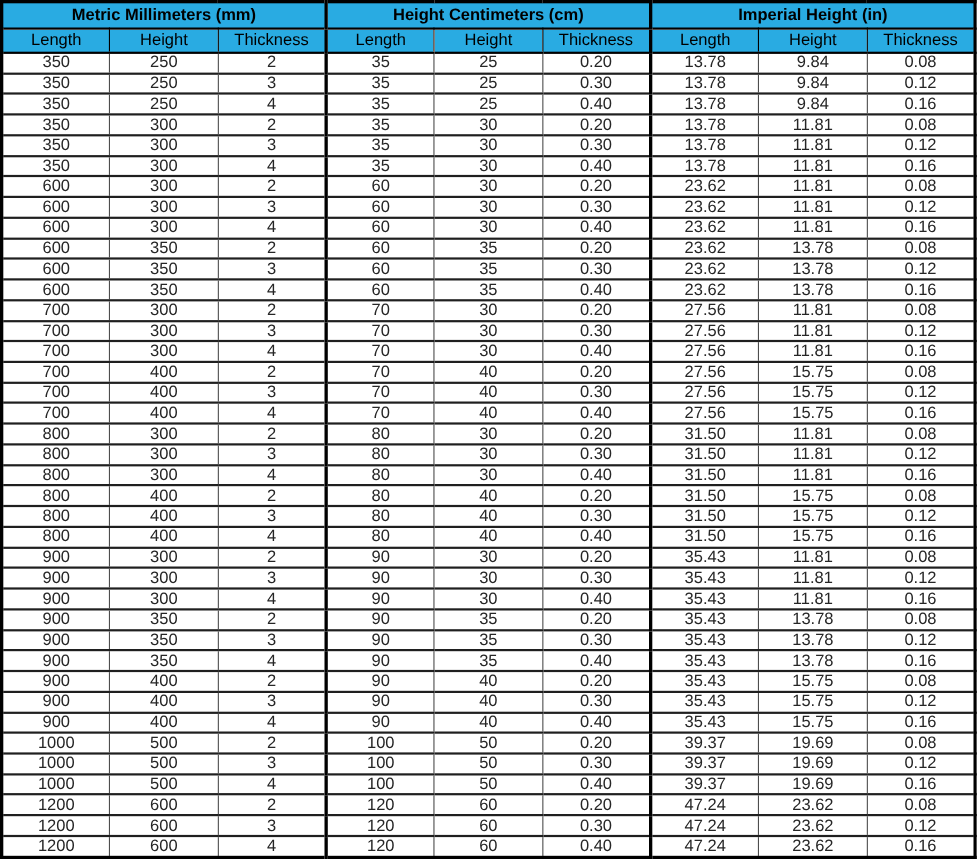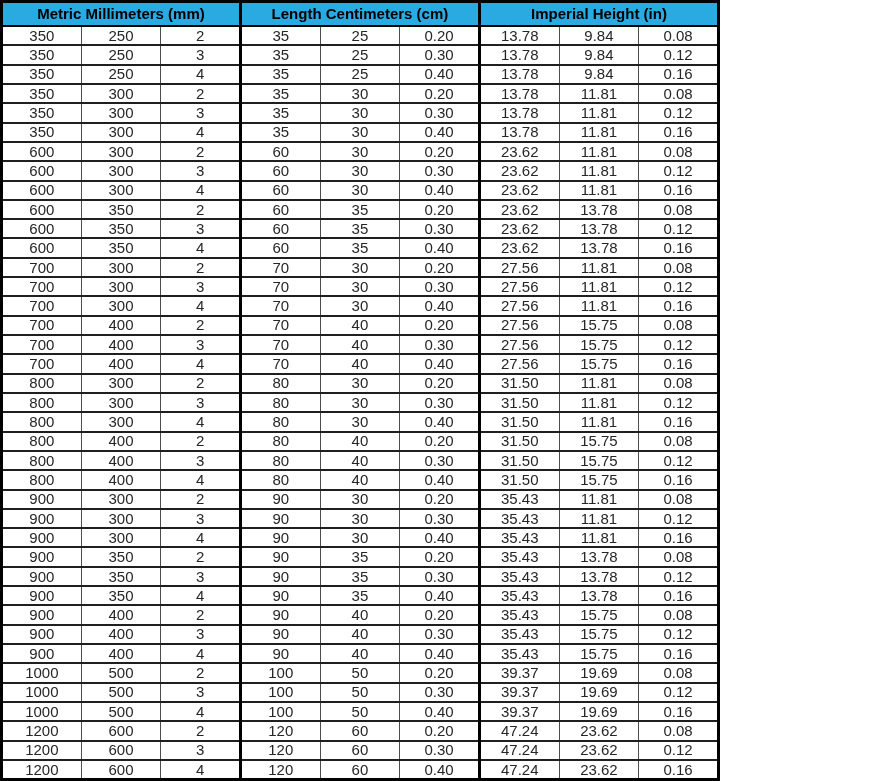--- a/index.html
+++ b/index.html
@@ -5,21 +5,21 @@
   :root{
     --header-bg:#29ABE2;
     --border-dark:#000000;
     --grid:#4d4d4d;
     --row-line:#1f1f1f;
     --text:#262626;
   }
   html,body{margin:0;padding:0;background:#ffffff;}
   body{width:888px;font-family:"Liberation Sans","DejaVu Sans",sans-serif;}
   table{
-    width:720px;height:781px;
+    width:888px;height:781px;
     border-collapse:collapse;table-layout:fixed;
     border:3px solid var(--border-dark);
   }
   th,td{
     padding:0;margin:0;text-align:center;vertical-align:middle;
     color:var(--text);font-size:15px;line-height:1.05;
     border-left:1px solid var(--grid);
     border-right:1px solid var(--grid);
     border-top:2px solid var(--row-line);
     border-bottom:2px solid var(--row-line);
@@ -49,22 +49,33 @@
       <col>
       <col>
       <col>
       <col>
       <col>
       <col>
   </colgroup>
   <thead>
     <tr class="group-row">
       <th colspan="3">Metric Millimeters (mm)</th>
-      <th colspan="3" class="group-sep">Length Centimeters (cm)</th>
+      <th colspan="3" class="group-sep">Height Centimeters (cm)</th>
       <th colspan="3" class="group-sep">Imperial Height (in)</th>
+    </tr>
+    <tr class="cols-row">
+      <th>Length</th>
+      <th>Height</th>
+      <th>Thickness</th>
+      <th class="group-sep">Length</th>
+      <th>Height</th>
+      <th>Thickness</th>
+      <th class="group-sep">Length</th>
+      <th>Height</th>
+      <th>Thickness</th>
     </tr>
   </thead>
   <tbody id="table-body">
       <tr>
         <td>350</td>
         <td>250</td>
         <td>2</td>
         <td class="group-sep">35</td>
         <td>25</td>
         <td>0.20</td>

